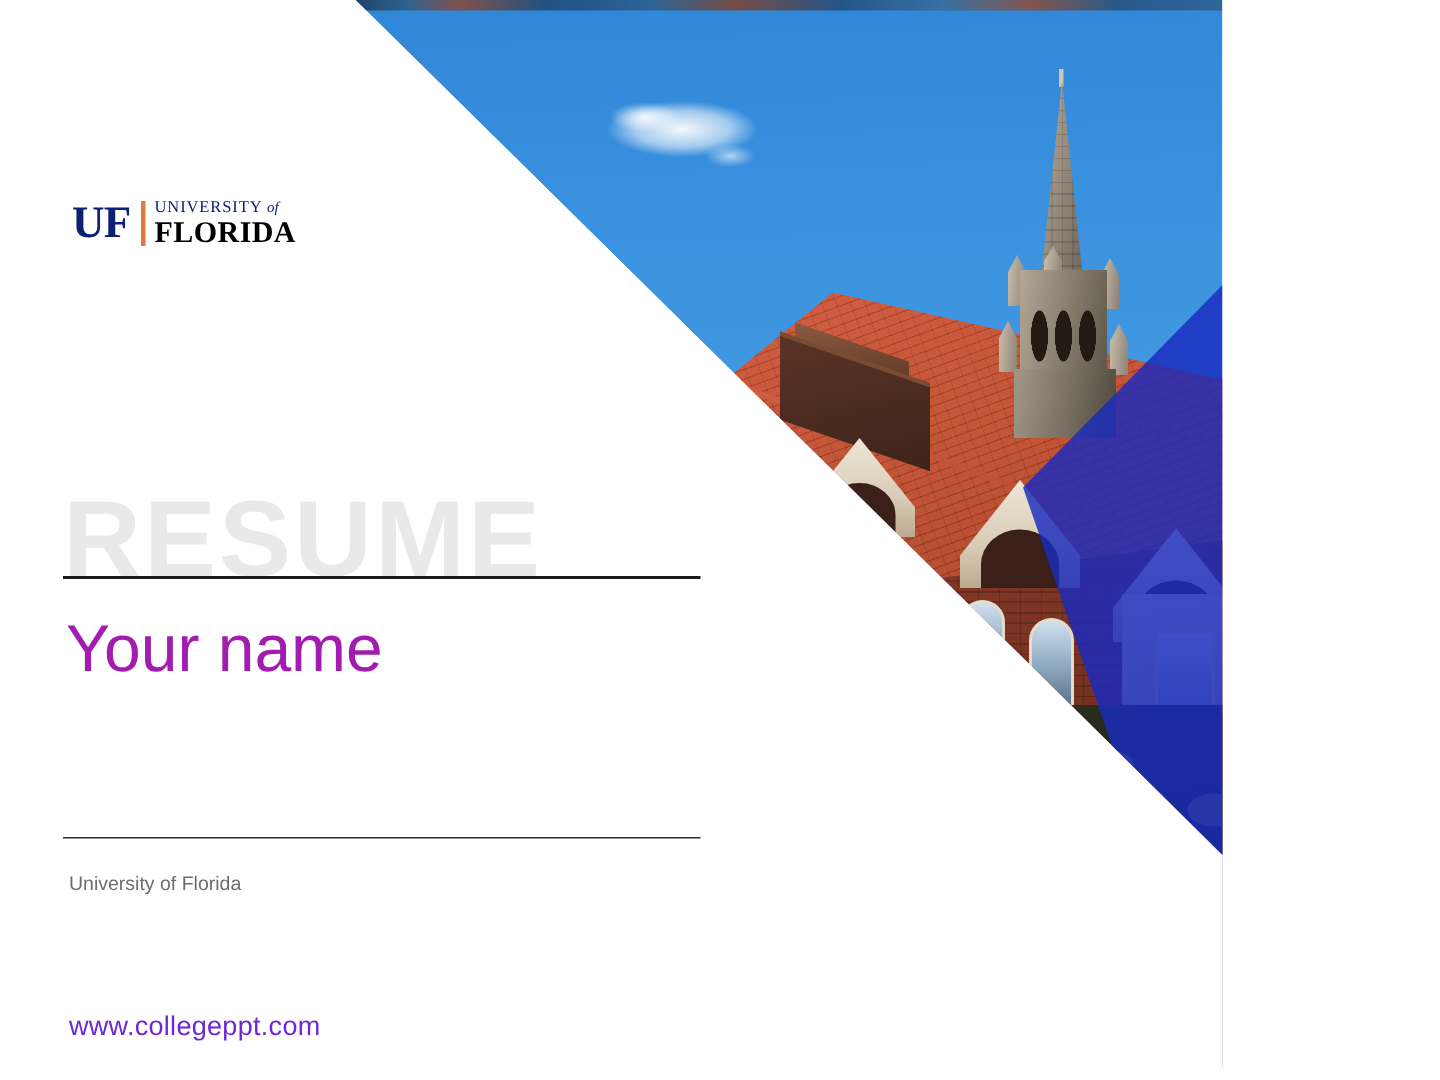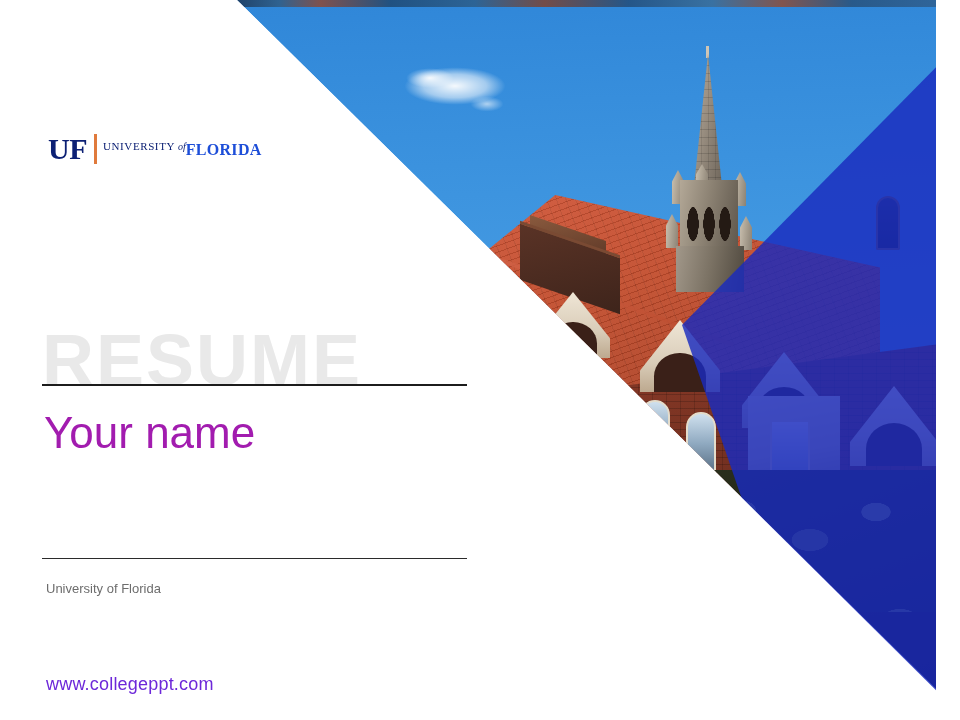--- a/index.html
+++ b/index.html
@@ -6,21 +6,21 @@
   html, body {
     margin: 0;
     padding: 0;
     background: #ffffff;
   }
   body {
     font-family: "Liberation Sans", sans-serif;
   }
   #slide {
     position: relative;
-    width: 936px;
+    width: 815px;
     height: 720px;
     overflow: hidden;
     background: #ffffff;
   }
 
   
   #photo-layer {
     position: absolute;
     inset: 0;
     
@@ -269,39 +269,39 @@
     line-height: 30px;
     color: #0c2074;
     letter-spacing: -0.5px;
   }
   #uf-logo .uf-bar {
     width: 3px;
     height: 30px;
     background: #e07a3c;
     margin: 0 6px 0 7px;
   }
-  #uf-logo .uf-words { display: flex; flex-direction: row; line-height: 1; }
+  #uf-logo .uf-words { display: flex; flex-direction: column; line-height: 1; }
   #uf-logo .uf-university {
     font-family: "Liberation Serif", serif;
     font-size: 11px;
     letter-spacing: 0.6px;
     color: #0c2074;
     white-space: nowrap;
   }
   #uf-logo .uf-university .of {
     font-style: italic;
     font-size: 10px;
     letter-spacing: 0;
   }
   #uf-logo .uf-florida {
     font-family: "Liberation Serif", serif;
     font-weight: 700;
-    font-size: 16px;
+    font-size: 20px;
     letter-spacing: 0.3px;
-    color: #1d4ed8;
+    color: #000000;
     margin-top: 1px;
     white-space: nowrap;
   }
 
   
   #watermark {
     position: absolute;
     left: 42px;
     top: 324px;
     font-size: 72px;

